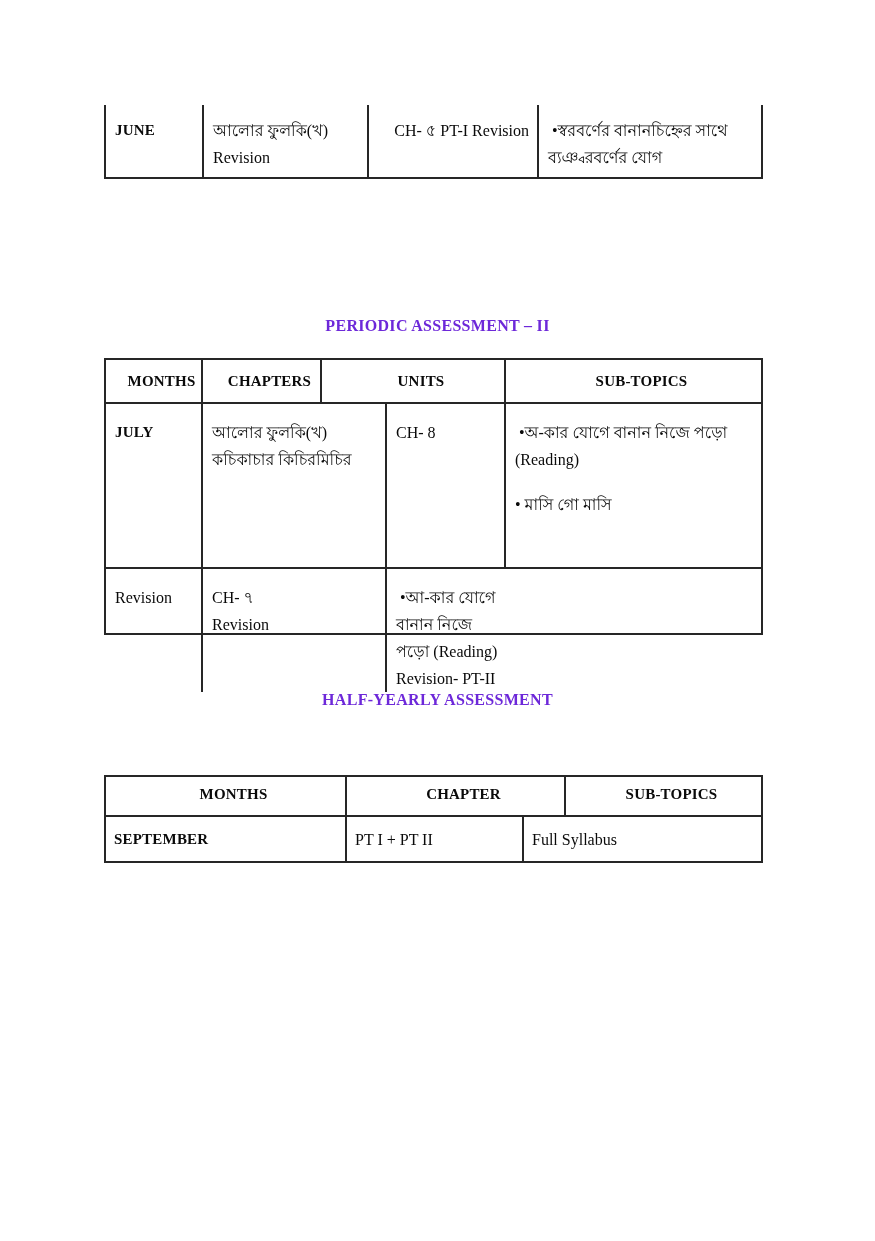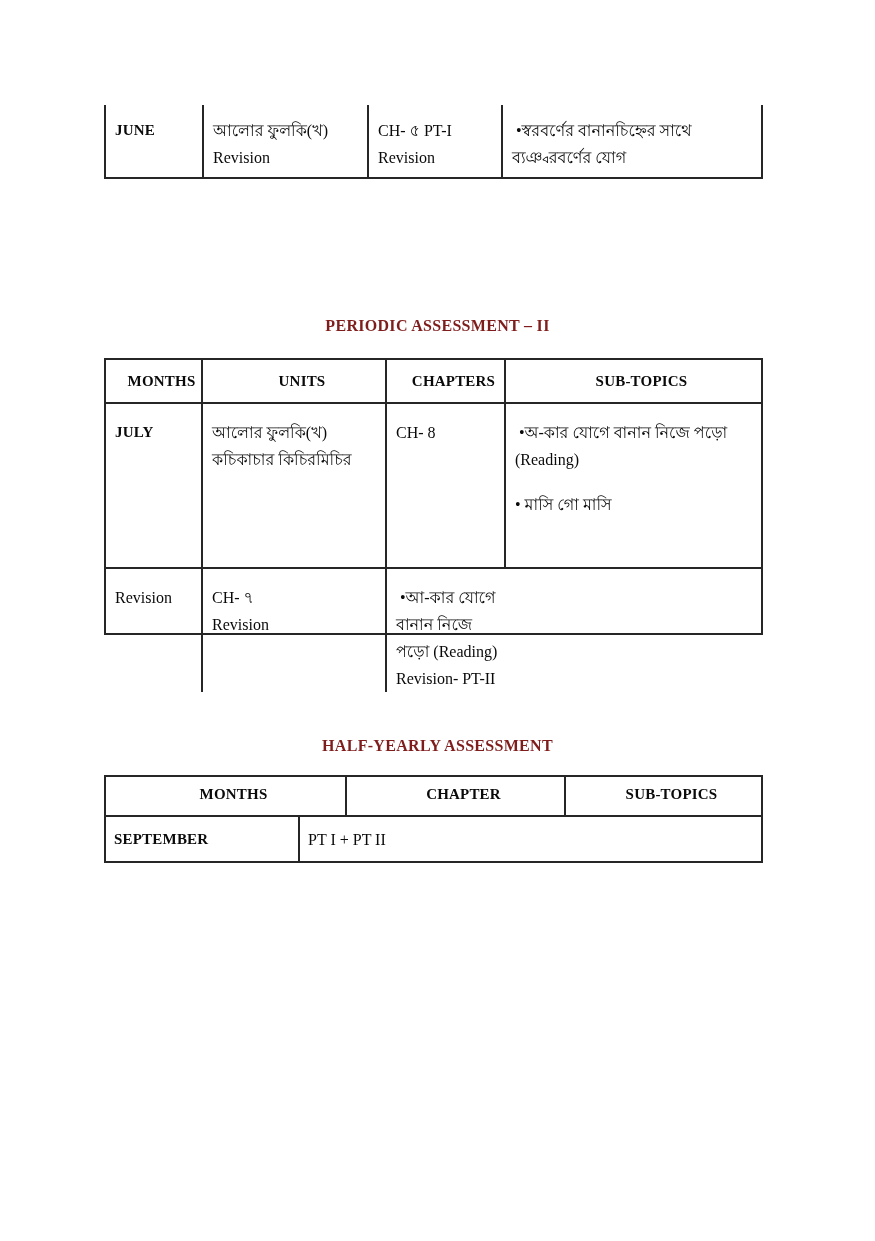--- a/index.html
+++ b/index.html
@@ -53,53 +53,53 @@
     padding:0 4px 7px 20px;
   }
   .sub-para{margin:0 0 18px 0;white-space:pre-wrap;}
   .sub-para:last-child{margin-bottom:0;}
   .line{white-space:pre-wrap;}
 
   
   .tbl1{left:104px;top:105px;width:659px;height:74px;border-top:none;}
   .tbl1 .td:nth-child(1){width:98px;}
   .tbl1 .td:nth-child(2){width:165px;}
-  .tbl1 .td:nth-child(3){width:134px;}
+  .tbl1 .td:nth-child(3){width:170px;text-align:right;}
   .tbl1 .td:nth-child(4){flex:1;}
   .tbl1 .td{padding-top:12px;}
 
   
   .sec-title{
     position:absolute;
     left:0;
     width:875px;
     text-align:center;
     font-weight:bold;
     font-size:16px;
     letter-spacing:.3px;
-    color:#7f1d1d;
+    color:#6d28d9;
   }
   .title2{top:317px;}
-  .title3{top:737px;}
+  .title3{top:691px;}
 
   
   .tbl2{left:104px;top:358px;width:659px;height:277px;}
   .tbl2 .tr-head{height:44px;}
   .tbl2 .tr-july{height:165px;}
   .tbl2 .tr-august{flex:1;}
   .tbl2 .td:nth-child(1){width:97px;}
   .tbl2 .td:nth-child(2){width:184px;}
   .tbl2 .td:nth-child(3){width:119px;}
   .tbl2 .td:nth-child(4){flex:1;}
 
   
   .tbl3{left:104px;top:775px;width:659px;height:88px;}
   .tbl3 .tr-head{height:40px;}
   .tbl3 .tr-body{flex:1;}
-  .tbl3 .td:nth-child(1){width:194px;}
+  .tbl3 .td:nth-child(1){width:241px;}
   .tbl3 .td:nth-child(2){width:177px;}
   .tbl3 .td:nth-child(3){flex:1;}
   .tbl3 .tr-body .td{
     display:flex;
     align-items:center;
     padding:0 8px;
   }
 </style>
 </head>
 <body>
@@ -122,22 +122,22 @@
         <p class="sub-para"> •স্বরবর্ণের বানানচিহ্নের সাথে ব্যঞ্বরবর্ণের যোগ</p>
       </div>
     </div>
   </div>
 
   <div class="sec-title title2">PERIODIC ASSESSMENT – II</div>
 
   <div class="tbl tbl2">
     <div class="tr tr-head">
       <div class="td head-cell" style="width:97px;">MONTHS</div>
+      <div class="td head-cell" style="width:119px;">CHAPTERS</div>
       <div class="td head-cell" style="width:184px;">UNITS</div>
-      <div class="td head-cell" style="width:119px;">CHAPTERS</div>
       <div class="td head-cell" style="flex:1;">SUB-TOPICS</div>
     </div>
 
     <div class="tr tr-july">
       <div class="td month">
         <div class="line">JULY</div>
       </div>
       <div class="td">
         <div class="line">আলোর ফুলকি(খ)</div>
         <div class="line">কচিকাচার কিচিরমিচির</div>
@@ -173,16 +173,19 @@
       <div class="td head-cell" style="width:219px;">CHAPTER</div>
       <div class="td head-cell" style="flex:1;">SUB-TOPICS</div>
     </div>
     <div class="tr tr-body">
       <div class="td month">
         <span>SEPTEMBER</span>
       </div>
       <div class="td">
         <span>PT I + PT II</span>
       </div>
+      <div class="td">
+        <span>Full Syllabus</span>
+      </div>
     </div>
   </div>
 
 </div>
 
 </body></html>

